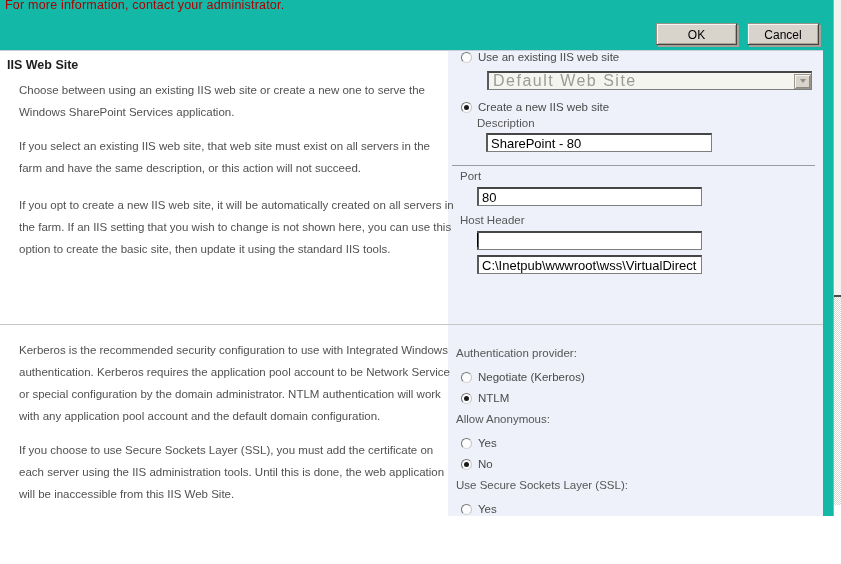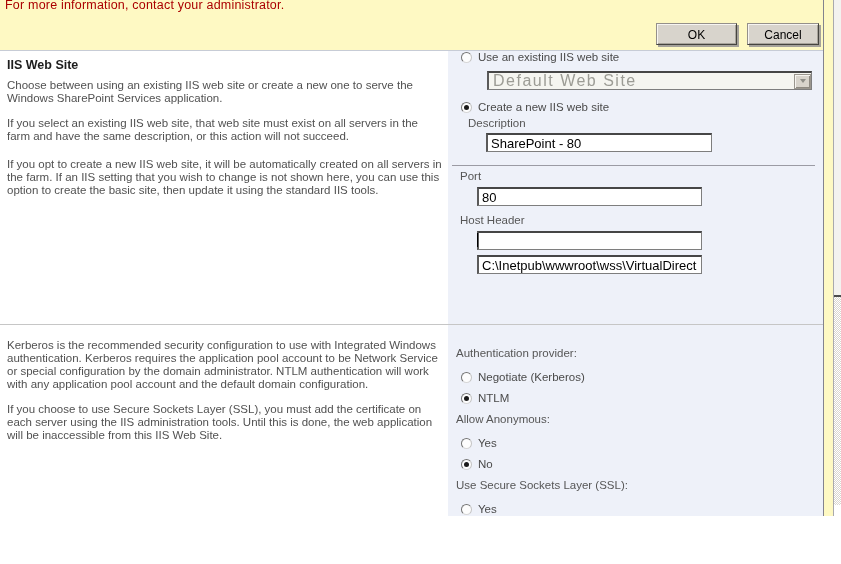--- a/index.html
+++ b/index.html
@@ -1,19 +1,19 @@
 <!DOCTYPE html>
 <html><head>
 <meta charset="utf-8">
 <style>
   * { box-sizing: border-box; }
   html,body { margin:0; padding:0; background:#fff; }
   .page {
     position:relative; width:841px; height:516px; overflow:hidden;
-    background:#fef9c3; font-family:"Liberation Sans", sans-serif;
+    background:#14b8a6; font-family:"Liberation Sans", sans-serif;
   }
 
   
   .notice {
     position:absolute; top:-2px; left:5px;
     font-size:12.5px; color:#aa0000; letter-spacing:.2px;
   }
 
   
   .action-buttons { position:absolute; top:23px; left:656px; display:flex; gap:10px; }
@@ -34,21 +34,21 @@
     background:linear-gradient(to right, #ffffff 0, #ffffff 448px, #eef1f9 448px, #eef1f9 100%);
   }
   .content-edge { position:absolute; left:823px; top:0; width:1px; height:564px; background:#83838e; }
 
   .section { display:flex; width:100%; }
   .section-iis { height:273px; }
   .section-sec { height:240px; border-top:1px solid #c6c6c6; }
 
   .sec-left { width:448px; padding:7px 10px 0 7px; }
   .sec-title { margin:0; font-size:12.5px; font-weight:bold; color:#1d1d1d; }
-  .sec-left p { width:436px; margin:7px 0 12px 0; font-size:11.5px; line-height:13px; color:#515151; }
+  .sec-left p { width:436px; margin:7px 0 12px 12px; font-size:11.5px; line-height:22px; color:#515151; }
   .sec-left p.extra-gap { margin-top:15px; }
 
   .sec-right { flex:1; position:relative; padding:0 0 0 8px; font-size:11.5px; color:#4a4a4a; }
 
   
   .radio-row { display:flex; align-items:center; }
   .radio {
     flex:none; width:11px; height:11px; border-radius:50%; background:#fdfdfd;
     border:1px solid #747474; border-bottom-color:#d7d7d7; border-right-color:#c4c4c4;
     position:relative; margin-right:6px;
@@ -98,21 +98,21 @@
   .sb-track {
     height:208px;
     background: conic-gradient(#ffffff 0 25%, #d9d6cf 0 50%, #ffffff 0 75%, #d9d6cf 0);
     background-size:2px 2px;
   }
 
   
   .mt-r1 { }
   .mt-dd { margin-top:8px; }
   .mt-r2 { margin-top:11px; }
-  .mt-desclabel { margin-top:4px; margin-left:12px; }
+  .mt-desclabel { margin-top:4px; margin-left:21px; }
   .mt-descbox { margin-top:4px; margin-left:30px; width:226px; }
   .mt-div { margin-top:13px; }
   .mt-portlabel { margin-top:4px; margin-left:4px; }
   .mt-box { margin-top:5px; margin-left:21px; width:225px; }
   .mt-lbl { margin-top:8px; margin-left:4px; }
   .ml-radio { margin-left:5px; }
   .sec2-row { margin-top:9px; }
   .sec2-first { margin-top:22px; }
   .sec2-radio-gap { margin-top:12px; }
 </style>

